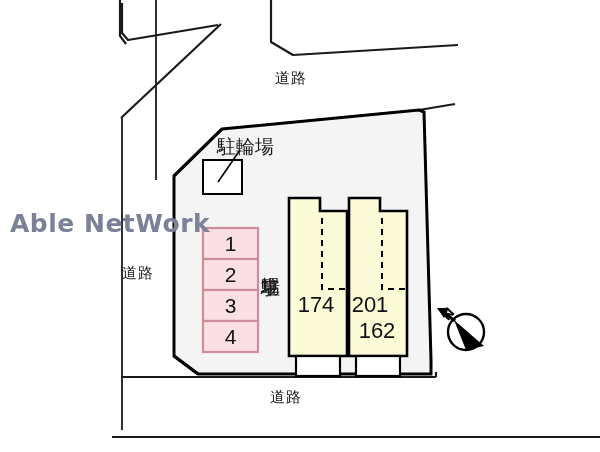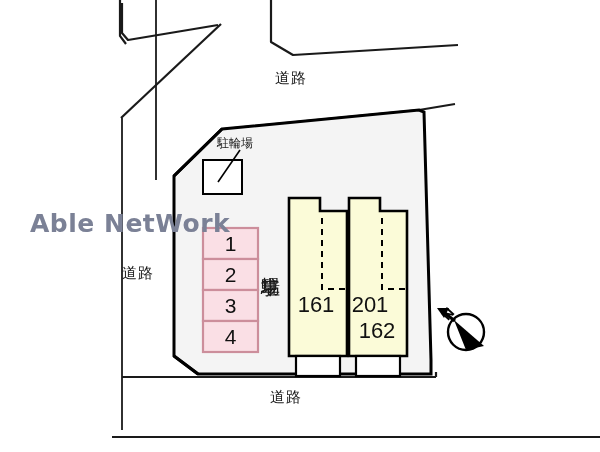--- a/index.html
+++ b/index.html
@@ -27,21 +27,21 @@
     color: #1a1a1a;
     font-family: "Liberation Sans", "DejaVu Sans", sans-serif;
     white-space: nowrap;
     line-height: 1;
   }
   .road-label {
     font-size: 15px;
     letter-spacing: 1px;
   }
   .facility-label {
-    font-size: 12px;
+    font-size: 19px;
     letter-spacing: 0px;
   }
   .vertical-label {
     font-size: 19px;
     writing-mode: vertical-rl;
     text-orientation: upright;
     line-height: 1.02;
     letter-spacing: 0px;
   }
   .stall-number {
@@ -56,21 +56,20 @@
     text-align: center;
     letter-spacing: 0px;
   }
   .watermark {
     position: absolute;
     font-size: 25px;
     font-weight: bold;
     color: #7b8196;
     letter-spacing: 0.5px;
     font-family: "DejaVu Sans", sans-serif;
-    margin-left: 20px;
   }
   .compass-letter {
     position: absolute;
     font-size: 15px;
     font-weight: bold;
     color: #000000;
     transform: rotate(-48deg);
   }
 </style>
 </head>
@@ -157,21 +156,21 @@
 
   <div class="map-label facility-label" style="left:217px; top:137px;">駐輪場</div>
 
   <div class="map-label vertical-label" style="left:261px; top:262px;">駐車場</div>
 
   <div class="map-label stall-number" style="left:203px; top:233px; width:55px;">1</div>
   <div class="map-label stall-number" style="left:203px; top:264px; width:55px;">2</div>
   <div class="map-label stall-number" style="left:203px; top:295px; width:55px;">3</div>
   <div class="map-label stall-number" style="left:203px; top:326px; width:55px;">4</div>
 
-  <div class="map-label unit-number" style="left:285px; top:294px; width:62px;">161</div>
+  <div class="map-label unit-number" style="left:285px; top:294px; width:62px;">174</div>
 
   <div class="map-label unit-number" style="left:346px; top:294px; width:48px;">201</div>
   <div class="map-label unit-number" style="left:346px; top:320px; width:62px;">162</div>
 
   <div class="compass-letter" style="left:442px; top:305px;">N</div>
 
   <div class="watermark" style="left:10px; top:209px;">Able NetWork</div>
 
 </div>
 

